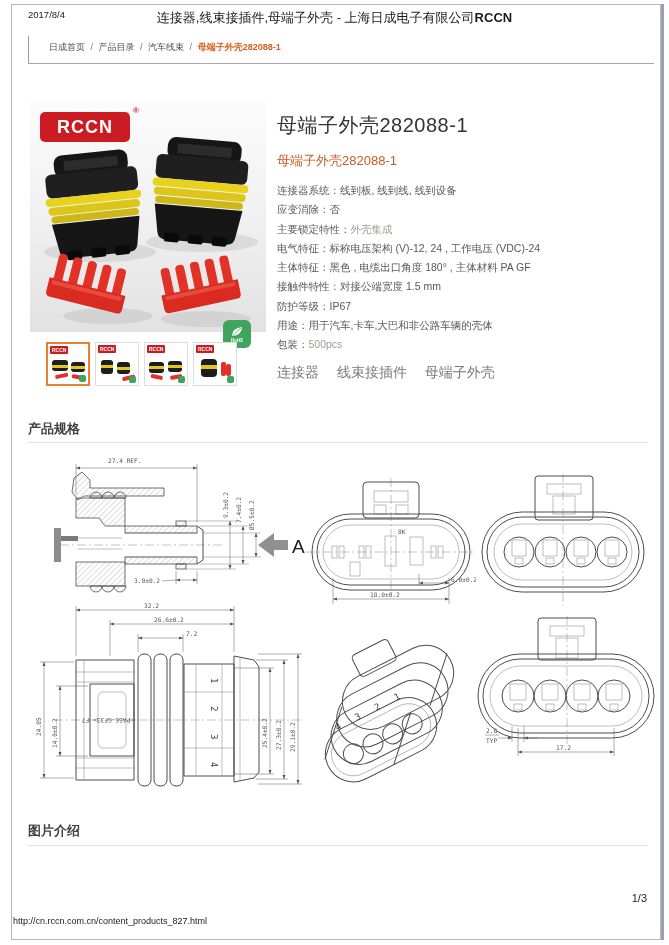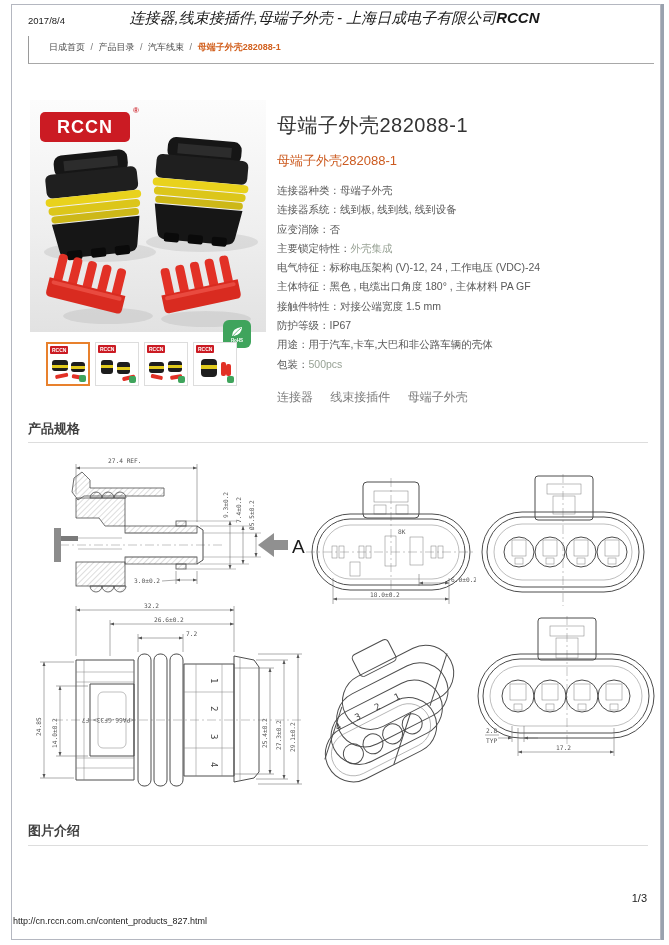--- a/index.html
+++ b/index.html
@@ -4,22 +4,22 @@
 <style>
   * { margin:0; padding:0; box-sizing:border-box; }
   html,body { background:#fff; }
   body { font-family:"Liberation Sans", sans-serif; }
   #page { position:relative; width:669px; height:945px; background:#fff; overflow:hidden; }
 
   .frame { position:absolute; left:11px; top:4px; width:650px; height:936px;
            border:1px solid #b4b7c0; background:#fff; }
   .scroll-strip { position:absolute; right:5px; top:4px; width:3px; height:936px; background:#99a1ae; }
 
-  .print-date { position:absolute; left:28px; top:15px; font-size:9.5px; color:#1a1a1a; }
-  .print-title { position:absolute; left:0; right:0; top:9px; text-align:center; font-size:15px; color:#1a1a1a;font-style:italic; }
+  .print-date { position:absolute; left:28px; top:9px; font-size:9.5px; color:#1a1a1a; }
+  .print-title { position:absolute; left:0; right:0; top:9px; text-align:center; font-size:13px; color:#1a1a1a; }
   .print-title b { font-weight:bold; }
 
   .breadcrumb { position:absolute; left:28px; top:36px; width:626px;
                 border-left:1px solid #9a9a9a; border-bottom:1px solid #a8a8a8;
                 padding:5px 0 9px 20px; font-size:9px; color:#4c4c4c; }
   .breadcrumb .sep { margin:0 3px; color:#777; }
   .breadcrumb .crumb { color:#4c4c4c; cursor:pointer; }
   .breadcrumb .current { color:#d2601e; font-weight:bold; }
 
   
@@ -44,21 +44,21 @@
                 background:#3fa45c; border-radius:2px; }
   .thumb svg.mini { position:absolute; left:1px; bottom:3px; }
 
   
   .prod { position:absolute; left:277px; top:112px; width:372px; }
   .prod h1 { font-size:20px; font-weight:400; color:#333; letter-spacing:0.5px; }
   .prod .subtitle { margin-top:13px; font-size:13px; color:#cc5a1f; }
   .spec-list { margin-top:11px; }
   .spec-row { font-size:10.5px; color:#595959; line-height:19.3px; white-space:nowrap; }
   .spec-value.muted { color:#98a295; }
-  .tags { margin-top:15px; font-size:12px; color:#7a7a7a; }
+  .tags { margin-top:9px; font-size:14px; color:#7a7a7a; }
   .tags span { margin-right:14px; cursor:pointer; }
 
   .section-h { position:absolute; left:28px; font-size:13px; font-weight:bold; color:#404040; }
   .rule { position:absolute; left:28px; width:620px; height:1px; background:#ddd; }
 
   .footer-url { position:absolute; left:13px; top:916px; font-size:9px; color:#222; }
   .footer-page { position:absolute; right:22px; top:892px; font-size:11px; color:#222; }
 
   
   .dwg { position:absolute; }
@@ -202,21 +202,20 @@
         <rect x="31" y="8" width="5" height="12" rx="2" fill="#e23126"></rect>
       </svg>
       <span class="mini-badge"></span>
     </div>
   </div>
 
   <div class="prod">
     <h1>母端子外壳282088-1</h1>
     <div class="subtitle">母端子外壳282088-1</div>
     <div class="spec-list">
-      <div class="spec-row"><span class="spec-label">连接器种类</span><span>：</span><span class="spec-value">母端子外壳</span></div>
       <div class="spec-row"><span class="spec-label">连接器系统</span><span>：</span><span class="spec-value">线到板, 线到线, 线到设备</span></div>
       <div class="spec-row"><span class="spec-label">应变消除</span><span>：</span><span class="spec-value">否</span></div>
       <div class="spec-row"><span class="spec-label">主要锁定特性</span><span>：</span><span class="spec-value muted">外壳集成</span></div>
       <div class="spec-row"><span class="spec-label">电气特征</span><span>：</span><span class="spec-value">标称电压架构 (V)-12, 24 , 工作电压 (VDC)-24</span></div>
       <div class="spec-row"><span class="spec-label">主体特征</span><span>：</span><span class="spec-value">黑色 , 电缆出口角度 180° , 主体材料 PA GF</span></div>
       <div class="spec-row"><span class="spec-label">接触件特性</span><span>：</span><span class="spec-value">对接公端宽度 1.5 mm</span></div>
       <div class="spec-row"><span class="spec-label">防护等级</span><span>：</span><span class="spec-value">IP67</span></div>
       <div class="spec-row"><span class="spec-label">用途</span><span>：</span><span class="spec-value">用于汽车,卡车,大巴和非公路车辆的壳体</span></div>
       <div class="spec-row"><span class="spec-label">包装</span><span>：</span><span class="spec-value muted">500pcs</span></div>
     </div>

